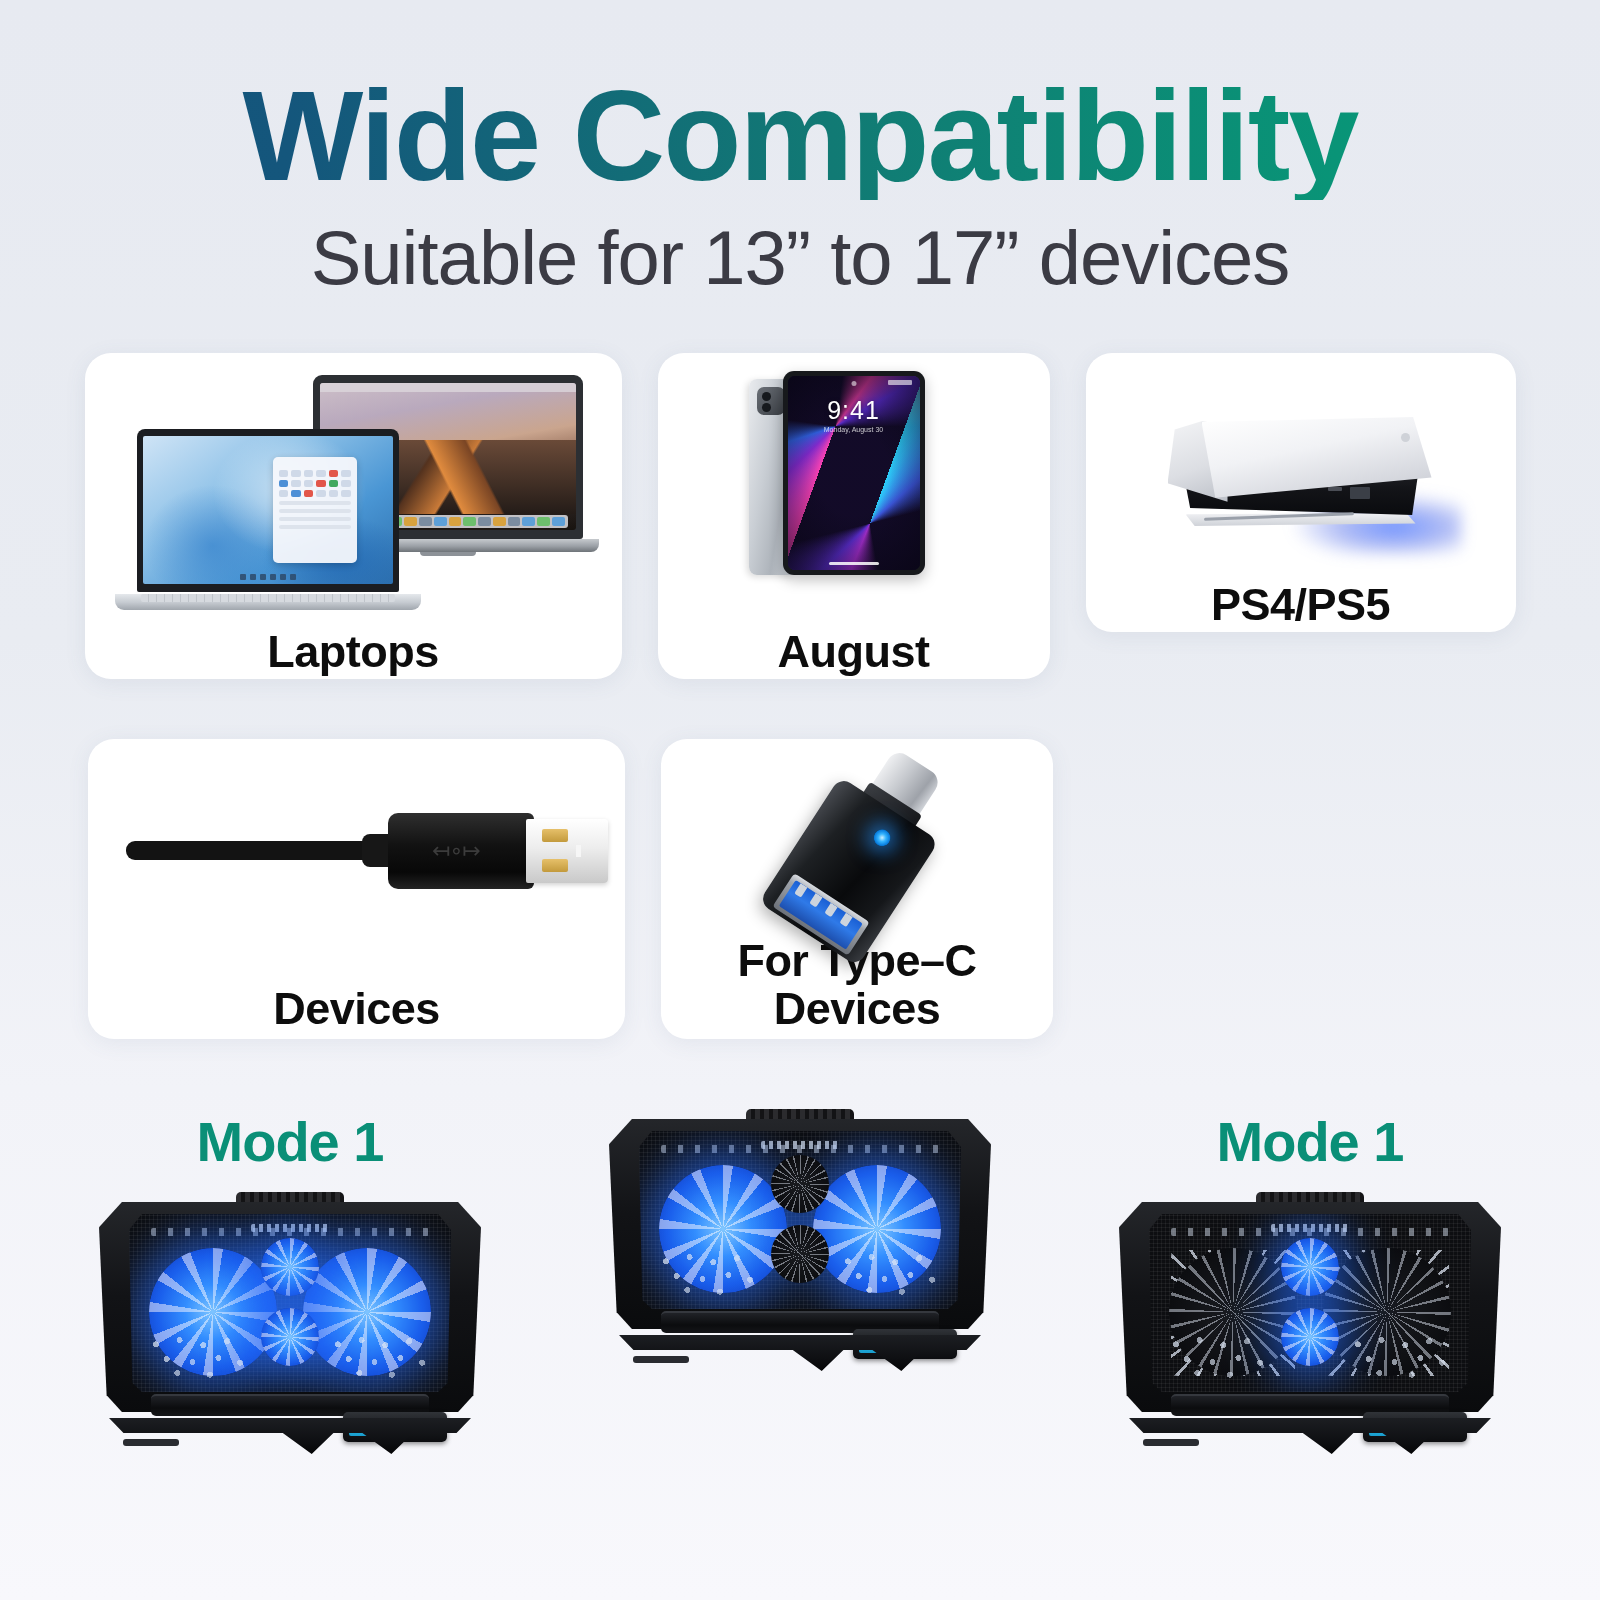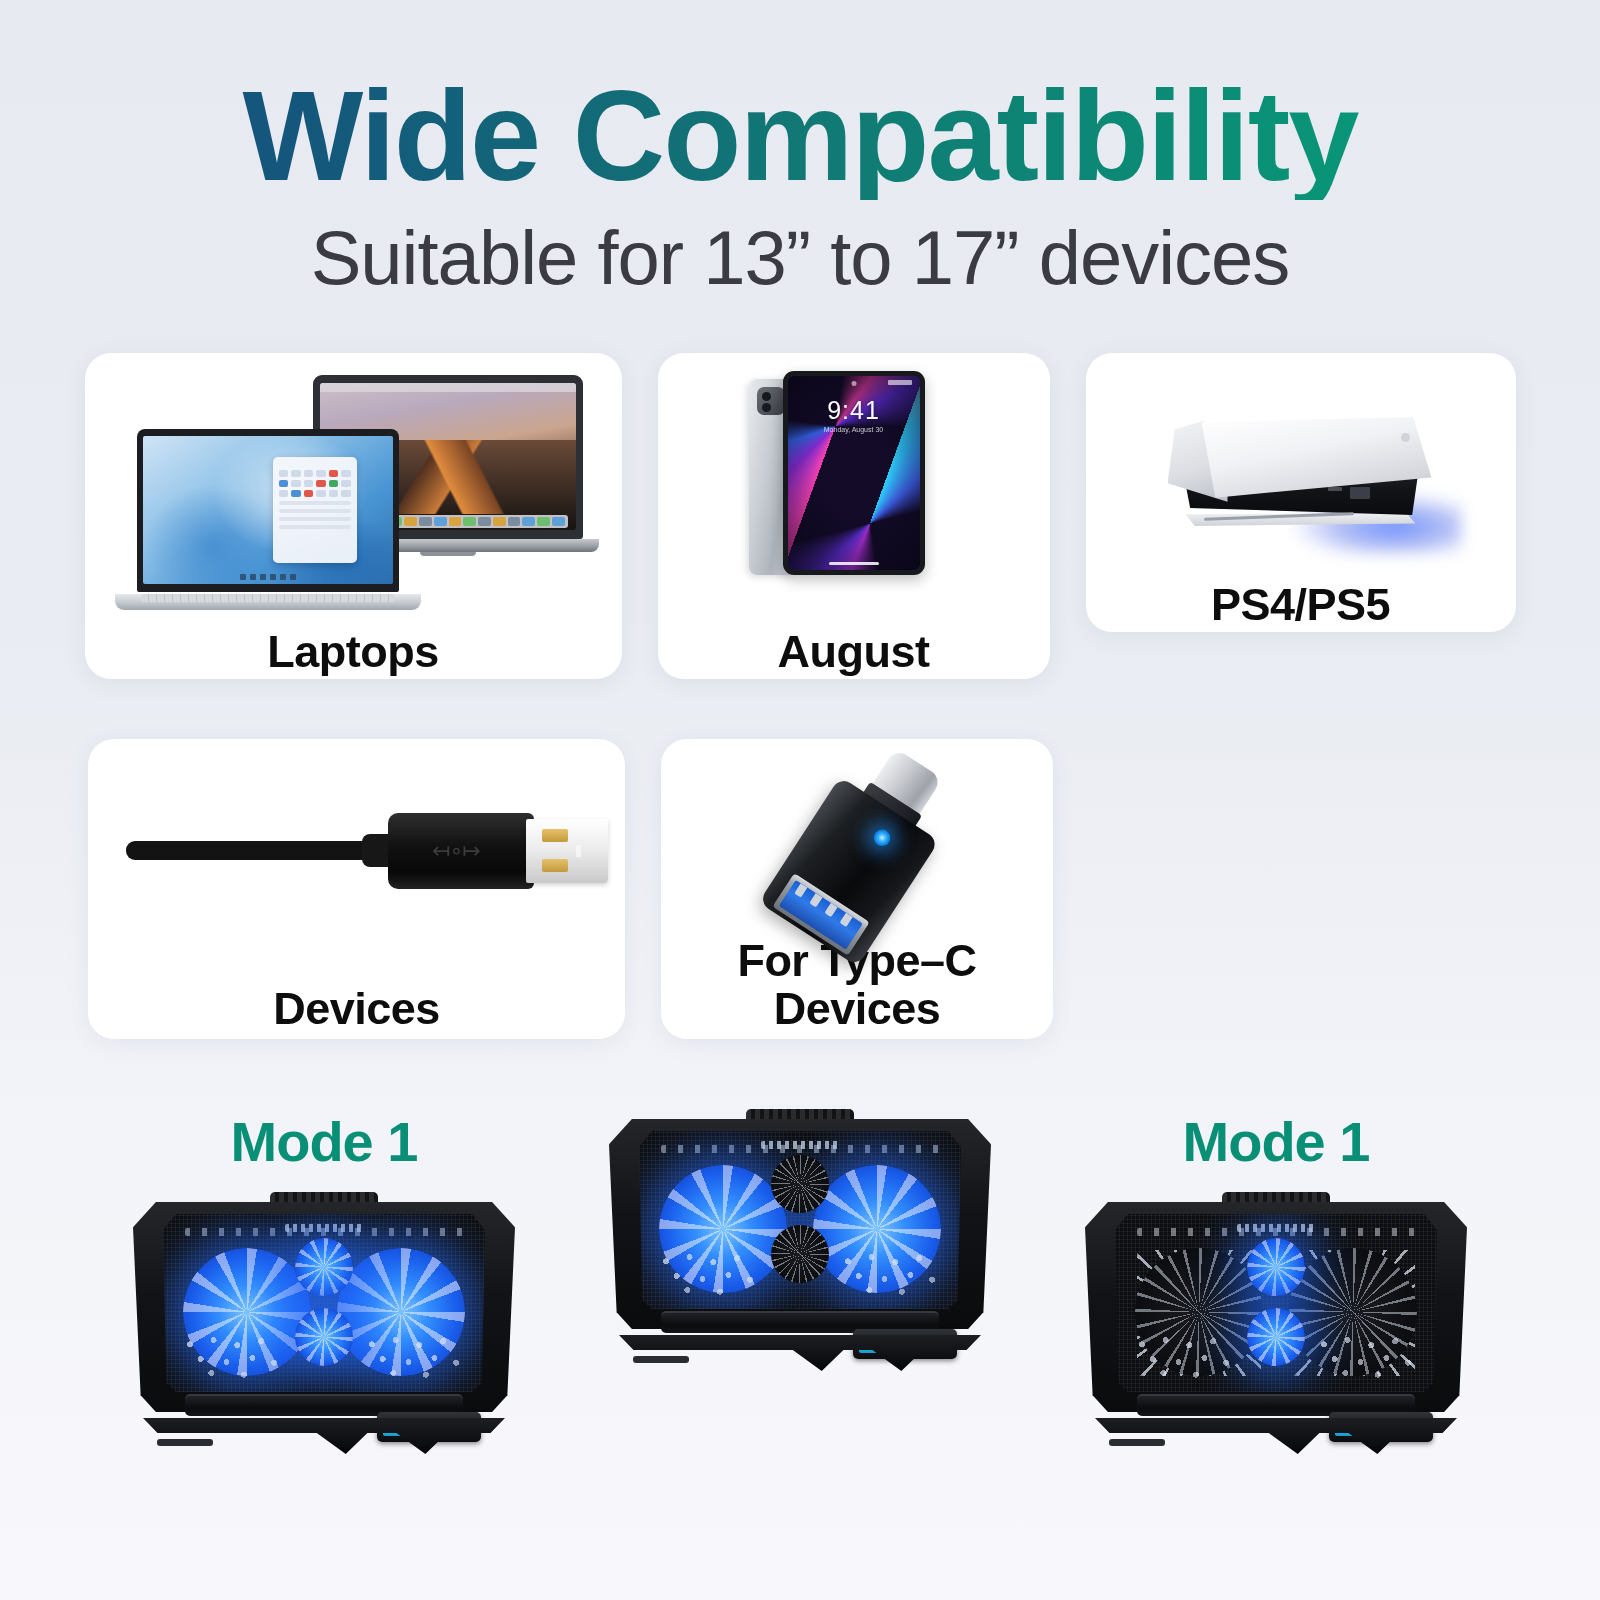--- a/index.html
+++ b/index.html
@@ -252,21 +252,21 @@
   }
   .otg .port .in b {
     position:absolute; top:0; width:8px; height:12px; background:#cdd4dd; border-radius:0 0 2px 2px;
   }
   .otg .port .in b:nth-child(1){left:6px}
   .otg .port .in b:nth-child(2){left:24px}
   .otg .port .in b:nth-child(3){left:42px}
   .otg .port .in b:nth-child(4){left:60px}
 
   
-  #modes { display:flex; justify-content:center; gap:56px; margin-top:70px; }
+  #modes { display:flex; justify-content:center; gap:90px; margin-top:70px; }
   .mode { width:420px; display:flex; flex-direction:column; align-items:center; }
   .mode-label { font-size:56px; font-weight:bold; color:#0a8f77; letter-spacing:-1px; margin-bottom:18px; }
 
   .pad { position:relative; width:382px; height:256px; }
   .pad .hinge { position:absolute; left:50%; transform:translateX(-50%); top:0; width:108px; height:16px;
     background:repeating-linear-gradient(90deg,#2b2b2e 0 5px,#131315 5px 9px); border-radius:5px 5px 0 0; }
   .pad .frame {
     position:absolute; left:0; top:10px; width:382px; height:210px;
     background:linear-gradient(180deg,#24262a 0%,#121316 45%,#0a0b0d 100%);
     clip-path:polygon(6% 0,94% 0,100% 12%,98% 92%,94% 100%,6% 100%,2% 92%,0 12%);

